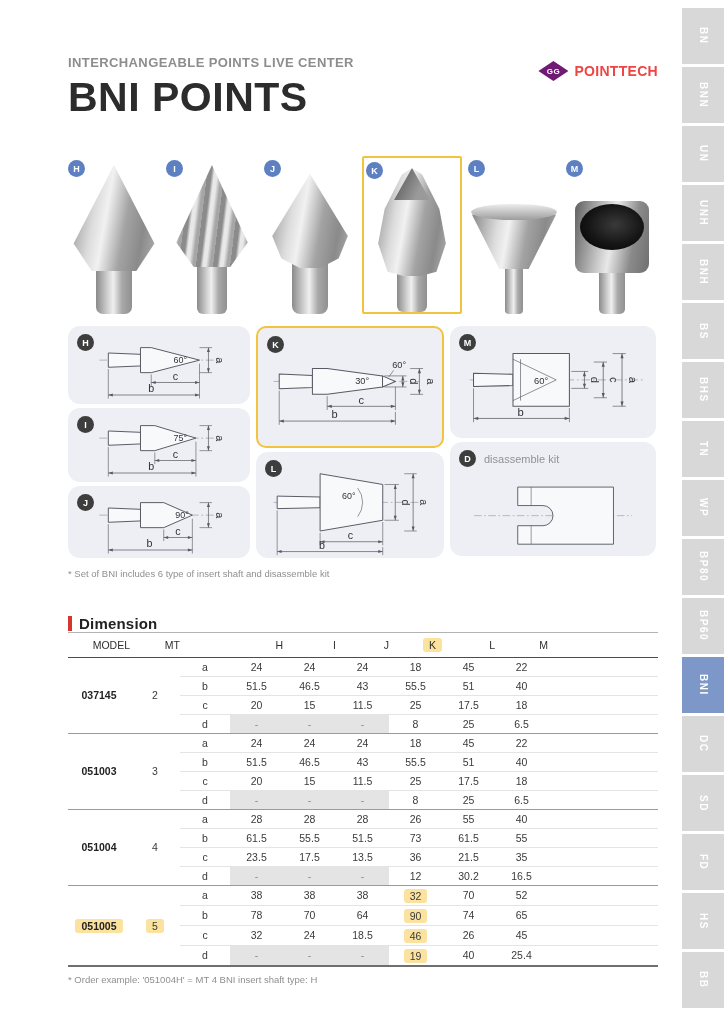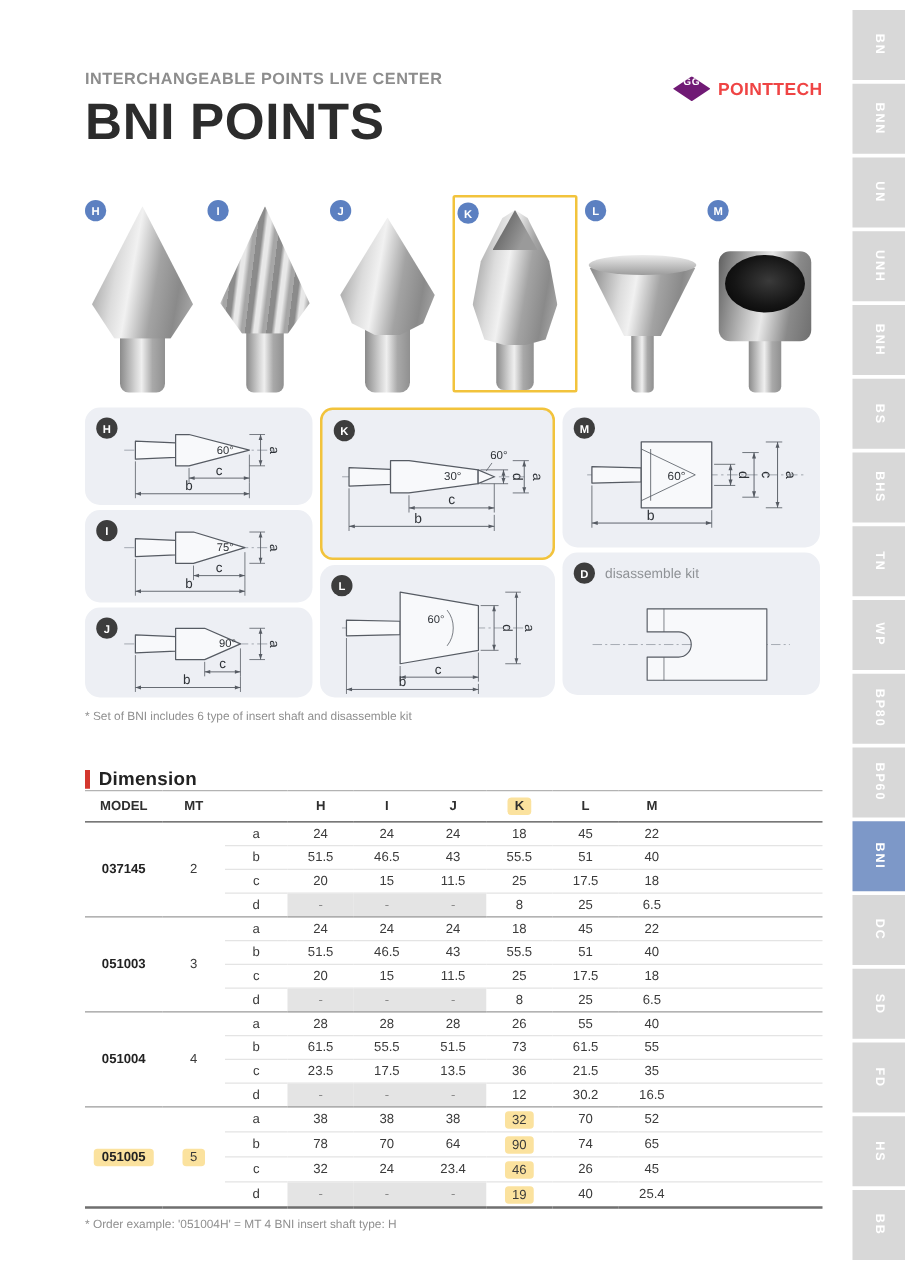--- a/index.html
+++ b/index.html
@@ -11,21 +11,21 @@
   .tab{height:56px;background:#d8d8d8;display:flex;align-items:center;justify-content:center;cursor:pointer;}
   .tab.active{background:#7d98c8;}
   .tab span{writing-mode:vertical-rl;font-size:10px;font-weight:700;color:#fff;letter-spacing:1.5px;}
 
   
   .main{position:absolute;left:0;top:0;width:682px;}
   .hrow{display:flex;justify-content:space-between;align-items:flex-start;margin:55px 0 0 68px;width:590px;}
   .subtitle{font-weight:700;color:#8d8d8d;font-size:13px;letter-spacing:.4px;}
   .title{font-size:41px;font-weight:800;color:#2c2c2c;letter-spacing:.5px;margin-top:7px;line-height:1;}
   .brand{display:flex;align-items:center;gap:6px;margin-top:6px;}
-  .brand-mark{width:30px;height:20px;background:#701a75;clip-path:polygon(50% 0,100% 50%,50% 100%,0 50%);display:flex;justify-content:center;}
+  .brand-mark{width:30px;height:20px;background:#701a75;clip-path:polygon(50% 0,100% 50%,50% 100%,0 50%);display:flex;align-items:center;justify-content:center;}
   .brand-mark i{font-style:normal;color:#fff;font-size:8px;font-weight:700;letter-spacing:.5px;}
   .brand-name{font-size:14px;font-weight:800;color:#ef4444;letter-spacing:.3px;}
 
   
   .photos{display:flex;justify-content:space-between;margin:38px 0 0 68px;width:590px;height:158px;}
   .prod{position:relative;width:92px;height:100%;display:flex;flex-direction:column;align-items:center;justify-content:flex-end;}
   .pbadge{position:absolute;top:4px;left:0;width:17px;height:17px;border-radius:50%;background:#5c80c1;color:#fff;font-size:9px;font-weight:700;display:flex;align-items:center;justify-content:center;z-index:5;}
   .kbox{border:2px solid #f2c33c;padding:0 2px;height:158px;box-sizing:border-box;border-radius:2px;}
   .kbox .prod{width:92px;height:100%;}
   .metal{background:linear-gradient(100deg,#8f8f8f 4%,#dcdcdc 30%,#f1f1f1 42%,#a3a3a3 62%,#8a8a8a 80%,#b5b5b5);}
@@ -64,21 +64,21 @@
   .dkit-label{font-size:11px;color:#8f9296;}
   .note{margin:10px 0 0 68px;width:590px;font-size:9.5px;color:#8f8f8f;}
 
   
   .dimhead{display:flex;align-items:center;gap:7px;margin:36px 0 0 68px;}
   .redbar{width:4px;height:15px;background:#d4372e;}
   .dimhead h2{font-size:15px;font-weight:700;color:#222;margin:0;letter-spacing:.2px;}
   .unit{width:590px;margin:4px 0 2px 68px;text-align:right;font-size:10px;color:#8d8d8d;}
   .dimtable{width:590px;margin-left:68px;border-collapse:collapse;border-top:1px solid #b3b3b3;border-bottom:2px solid #6f6f6f;font-size:10.5px;color:#3a3a3a;}
   .dimtable thead tr{border-bottom:1.5px solid #4c4c4c;}
-  .dimtable th{font-weight:700;color:#2f2f2f;padding:5px 0;text-align:center;}
+  .dimtable th{font-weight:400;color:#2f2f2f;padding:5px 0;text-align:right;}
   .dimtable tbody{border-top:1px solid #9b9b9b;}
   .dimtable td{text-align:center;padding:2.5px 0;height:13px;line-height:13px;}
   .dimtable td.model{font-weight:700;color:#222;}
   .rline{border-top:1px solid #e4e4e4;}
   .dash{background:#e4e4e4;color:#8a8a8a;}
   .ymark{display:inline-block;background:#fbe29e;border-radius:3px;padding:0 6px;line-height:14px;}
   .ordernote{margin:7px 0 0 68px;width:590px;font-size:9.5px;color:#8f8f8f;}
 </style>
 </head>
 <body>
@@ -535,21 +535,21 @@
             <td class="val rline">64</td>
             <td class="val rline"><span class="ymark">90</span></td>
             <td class="val rline">74</td>
             <td class="val rline">65</td>
             <td class="spc rline"></td>
           </tr>
           <tr>
             <td class="param rline">c</td>
             <td class="val rline">32</td>
             <td class="val rline">24</td>
-            <td class="val rline">23.4</td>
+            <td class="val rline">18.5</td>
             <td class="val rline"><span class="ymark">46</span></td>
             <td class="val rline">26</td>
             <td class="val rline">45</td>
             <td class="spc rline"></td>
           </tr>
           <tr>
             <td class="param rline">d</td>
             <td class="val rline dash">-</td>
             <td class="val rline dash">-</td>
             <td class="val rline dash">-</td>

